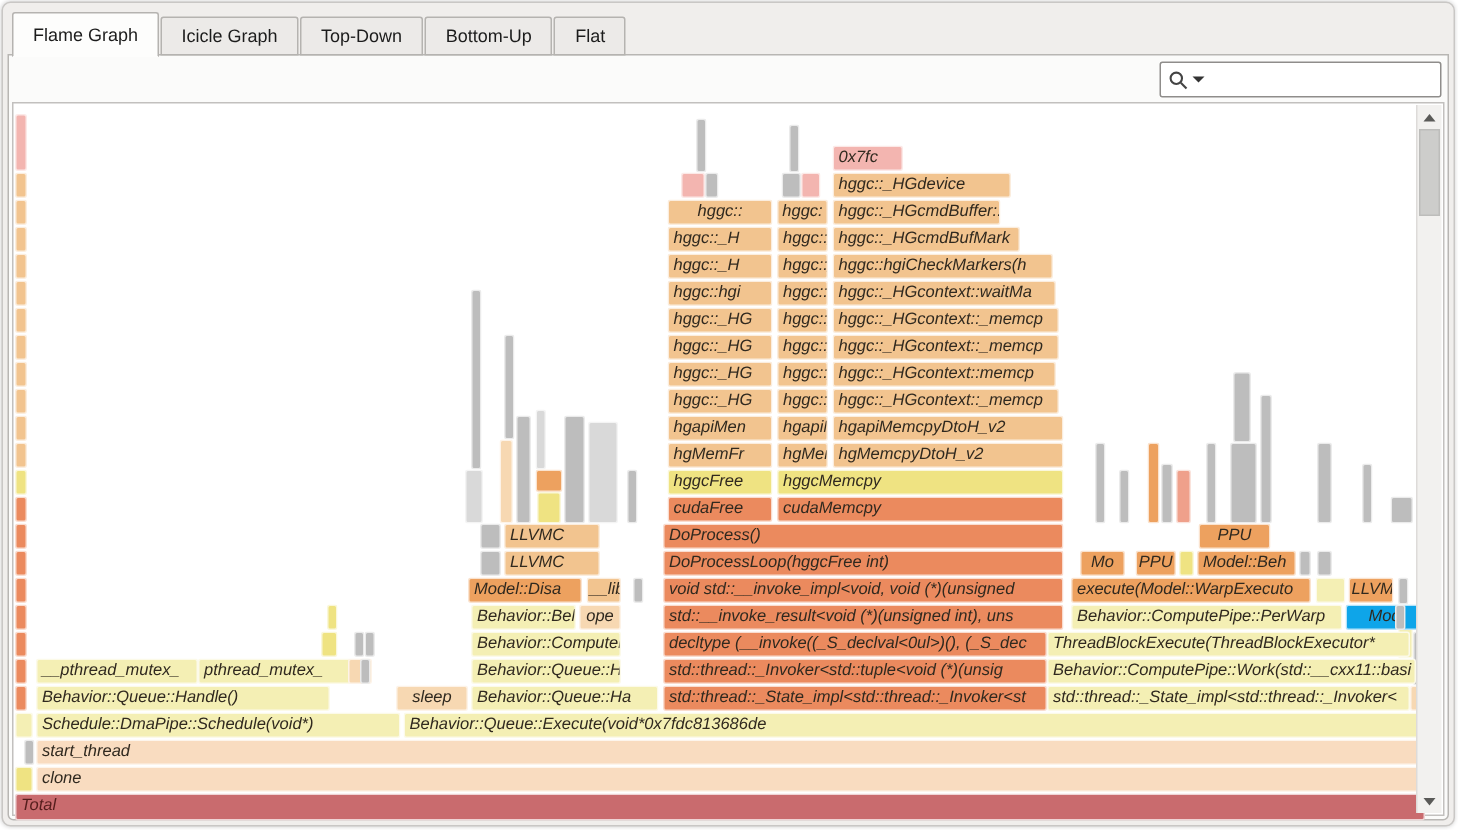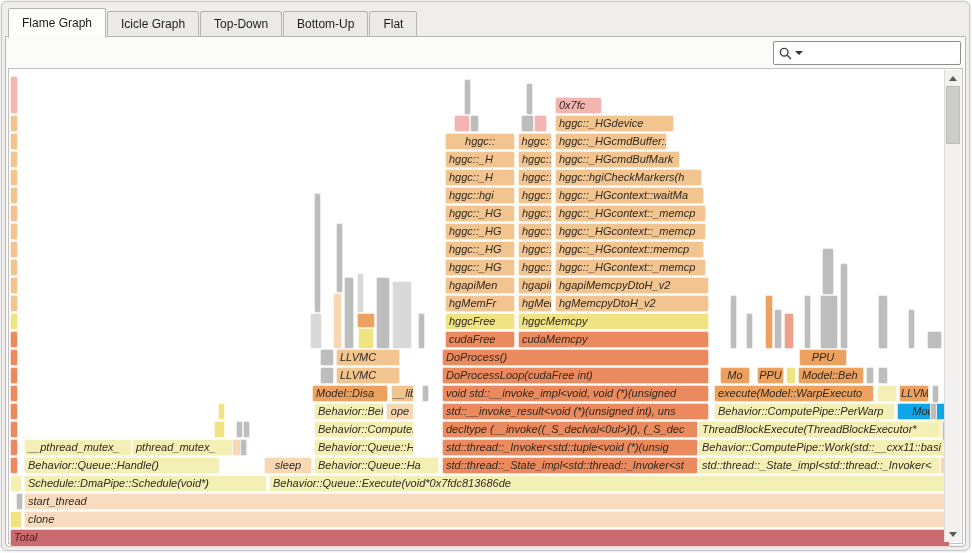--- a/index.html
+++ b/index.html
@@ -118,21 +118,21 @@
           <div class="bar c-tan" style="left: 508px; top: 207px; width: 34px; height: 17px; background: rgb(242, 196, 143);">hgapiMe</div>
           <div class="bar c-tan" style="left: 545px; top: 207px; width: 154px; height: 17px; background: rgb(242, 196, 143);">hgapiMemcpyDtoH_v2</div>
           <div class="bar c-tan" style="left: 435px; top: 225px; width: 70px; height: 17px; background: rgb(242, 196, 143);">hgMemFr</div>
           <div class="bar c-tan" style="left: 508px; top: 225px; width: 34px; height: 17px; background: rgb(242, 196, 143);">hgMemc</div>
           <div class="bar c-tan" style="left: 545px; top: 225px; width: 154px; height: 17px; background: rgb(242, 196, 143);">hgMemcpyDtoH_v2</div>
           <div class="bar c-yellow" style="left: 435px; top: 243px; width: 70px; height: 17px; background: rgb(239, 227, 130);">hggcFree</div>
           <div class="bar c-yellow" style="left: 508px; top: 243px; width: 191px; height: 17px; background: rgb(239, 227, 130);">hggcMemcpy</div>
           <div class="bar c-red" style="left: 435px; top: 261px; width: 70px; height: 17px; background: rgb(235, 138, 94);">cudaFree</div>
           <div class="bar c-red" style="left: 508px; top: 261px; width: 191px; height: 17px; background: rgb(235, 138, 94);">cudaMemcpy</div>
           <div class="bar c-red" style="left: 432px; top: 279px; width: 267px; height: 17px; background: rgb(235, 138, 94);">DoProcess()</div>
-          <div class="bar c-red" style="left: 432px; top: 297px; width: 267px; height: 17px; background: rgb(235, 138, 94);">DoProcessLoop(cudaFree int)</div>
+          <div class="bar c-red" style="left: 432px; top: 297px; width: 267px; height: 17px; background: rgb(235, 138, 94);">DoProcessLoop(hggcFree int)</div>
           <div class="bar c-red" style="left: 432px; top: 315px; width: 267px; height: 17px; background: rgb(235, 138, 94);">void std::__invoke_impl&lt;void, void (*)(unsigned</div>
           <div class="bar c-red" style="left: 432px; top: 333px; width: 267px; height: 17px; background: rgb(235, 138, 94);">std::__invoke_result&lt;void (*)(unsigned int), uns</div>
           <div class="bar c-red" style="left: 432px; top: 351px; width: 256px; height: 17px; background: rgb(235, 138, 94);">decltype (__invoke((_S_declval&lt;0ul&gt;)(), (_S_dec</div>
           <div class="bar c-red" style="left: 432px; top: 369px; width: 256px; height: 17px; background: rgb(235, 138, 94);">std::thread::_Invoker&lt;std::tuple&lt;void (*)(unsig</div>
           <div class="bar c-red" style="left: 432px; top: 387px; width: 256px; height: 17px; background: rgb(235, 138, 94);">std::thread::_State_impl&lt;std::thread::_Invoker&lt;st</div>
           <div class="bar c-gray" style="left: 304px; top: 123px; width: 3px; height: 120px; background: rgb(189, 189, 189);"></div>
           <div class="bar c-lightGray" style="left: 300px; top: 243px; width: 12px; height: 36px; background: rgb(217, 217, 217);"></div>
           <div class="bar c-gray" style="left: 326px; top: 153px; width: 3px; height: 70px; background: rgb(189, 189, 189);"></div>
           <div class="bar c-peach" style="left: 323px; top: 223px; width: 9px; height: 56px; background: rgb(247, 216, 178);"></div>
           <div class="bar c-gray" style="left: 334px; top: 207px; width: 10px; height: 72px; background: rgb(189, 189, 189);"></div>

